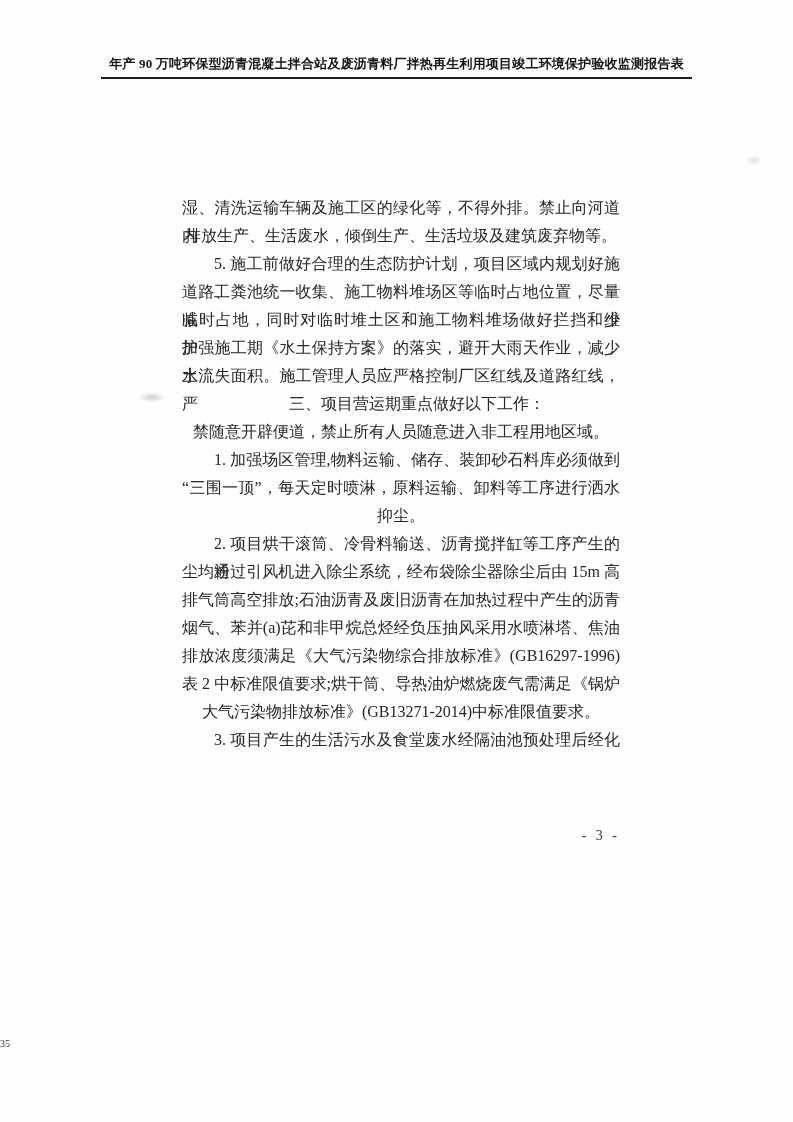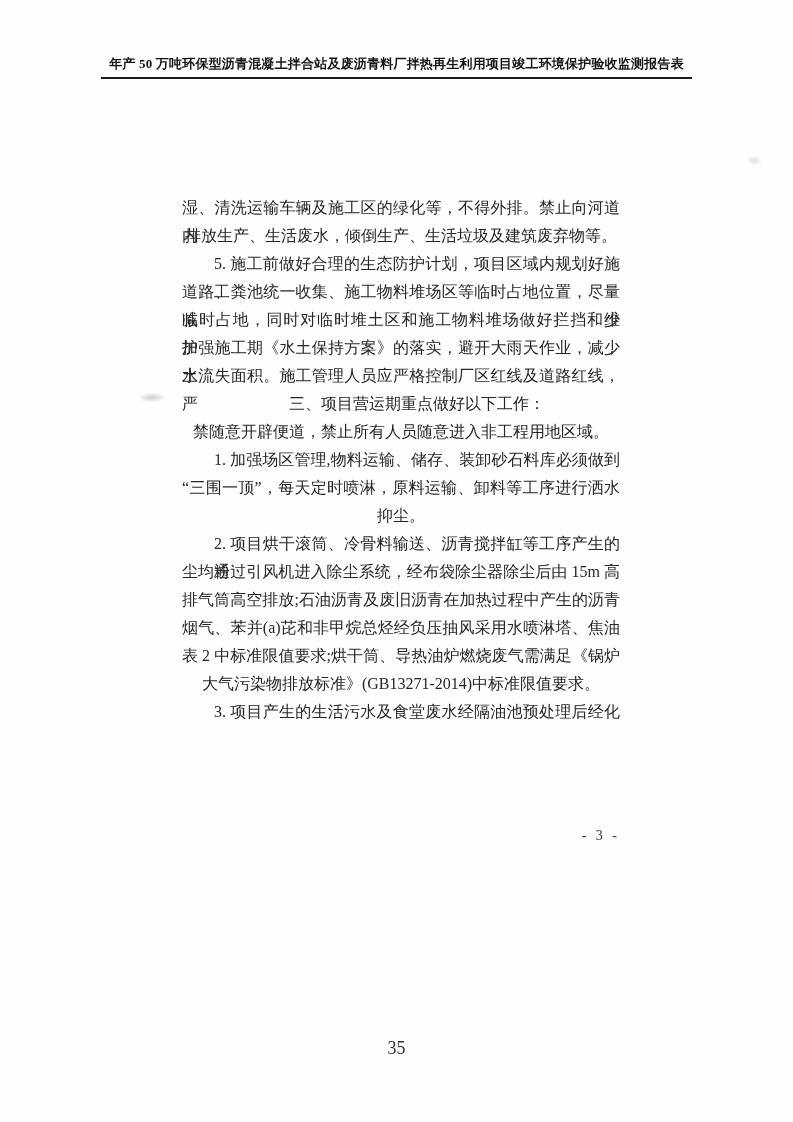--- a/index.html
+++ b/index.html
@@ -49,22 +49,21 @@
   .footer-label{
     position:absolute;left:182px;top:828px;width:438px;
     text-align:right;
     font-size:14px;
     letter-spacing:3px;
     color:#333;
   }
   
   .page-number{
     position:absolute;left:0;top:1038px;width:793px;
-    text-align:center;
-    font-size:18px;
+    font-size:10px;
     color:#333;
   }
   
   .smudge{
     position:absolute;
     border-radius:50%;
     filter:blur(1.2px);
     pointer-events:none;
   }
   .smudge-1{left:138px;top:393px;width:28px;height:9px;
@@ -73,40 +72,41 @@
     background:radial-gradient(ellipse at center, rgba(130,130,130,.3), rgba(130,130,130,0) 70%);}
   .smudge-3{left:540px;top:314px;width:9px;height:7px;
     background:radial-gradient(ellipse at center, rgba(130,130,130,.28), rgba(130,130,130,0) 70%);}
 </style>
 </head>
 <body>
 
 <div class="page">
 
   <div class="header-wrap">
-    <span class="header-title">年产 50 万吨环保型沥青混凝土拌合站及废沥青料厂拌热再生利用项目竣工环境保护验收监测报告表</span>
+    <span class="header-title">年产 90 万吨环保型沥青混凝土拌合站及废沥青料厂拌热再生利用项目竣工环境保护验收监测报告表</span>
   </div>
 
   <div class="textblock">
     <div class="ln fl">湿、清洗运输车辆及施工区的绿化等，不得外排。禁止向河道内</div>
     <div class="ln">排放生产、生活废水，倾倒生产、生活垃圾及建筑废弃物等。</div>
     <div class="ln fl ind">5. 施工前做好合理的生态防护计划，项目区域内规划好施工</div>
     <div class="ln fl">道路、粪池统一收集、施工物料堆场区等临时占地位置，尽量减少</div>
     <div class="ln fl">临时占地，同时对临时堆土区和施工物料堆场做好拦挡和维护，</div>
     <div class="ln fl">加强施工期《水土保持方案》的落实，避开大雨天作业，减少水</div>
     <div class="ln fl">土流失面积。施工管理人员应严格控制厂区红线及道路红线，严</div>
     <div class="ln ind">三、项目营运期重点做好以下工作：</div>
     <div class="ln">禁随意开辟便道，禁止所有人员随意进入非工程用地区域。</div>
     <div class="ln fl ind">1. 加强场区管理,物料运输、储存、装卸砂石料库必须做到</div>
     <div class="ln fl">“三围一顶”，每天定时喷淋，原料运输、卸料等工序进行洒水</div>
     <div class="ln">抑尘。</div>
     <div class="ln fl ind">2. 项目烘干滚筒、冷骨料输送、沥青搅拌缸等工序产生的粉</div>
     <div class="ln fl">尘均通过引风机进入除尘系统，经布袋除尘器除尘后由 15m 高</div>
     <div class="ln fl">排气筒高空排放;石油沥青及废旧沥青在加热过程中产生的沥青</div>
     <div class="ln fl">烟气、苯并(a)芘和非甲烷总烃经负压抽风采用水喷淋塔、焦油</div>
+    <div class="ln fl">排放浓度须满足《大气污染物综合排放标准》(GB16297-1996)</div>
     <div class="ln fl">表 2 中标准限值要求;烘干筒、导热油炉燃烧废气需满足《锅炉</div>
     <div class="ln">大气污染物排放标准》(GB13271-2014)中标准限值要求。</div>
     <div class="ln fl ind">3. 项目产生的生活污水及食堂废水经隔油池预处理后经化</div>
   </div>
 
   <div class="footer-label">- 3 -</div>
 
   <div class="page-number">35</div>
 
   <div class="smudge smudge-1"></div>

